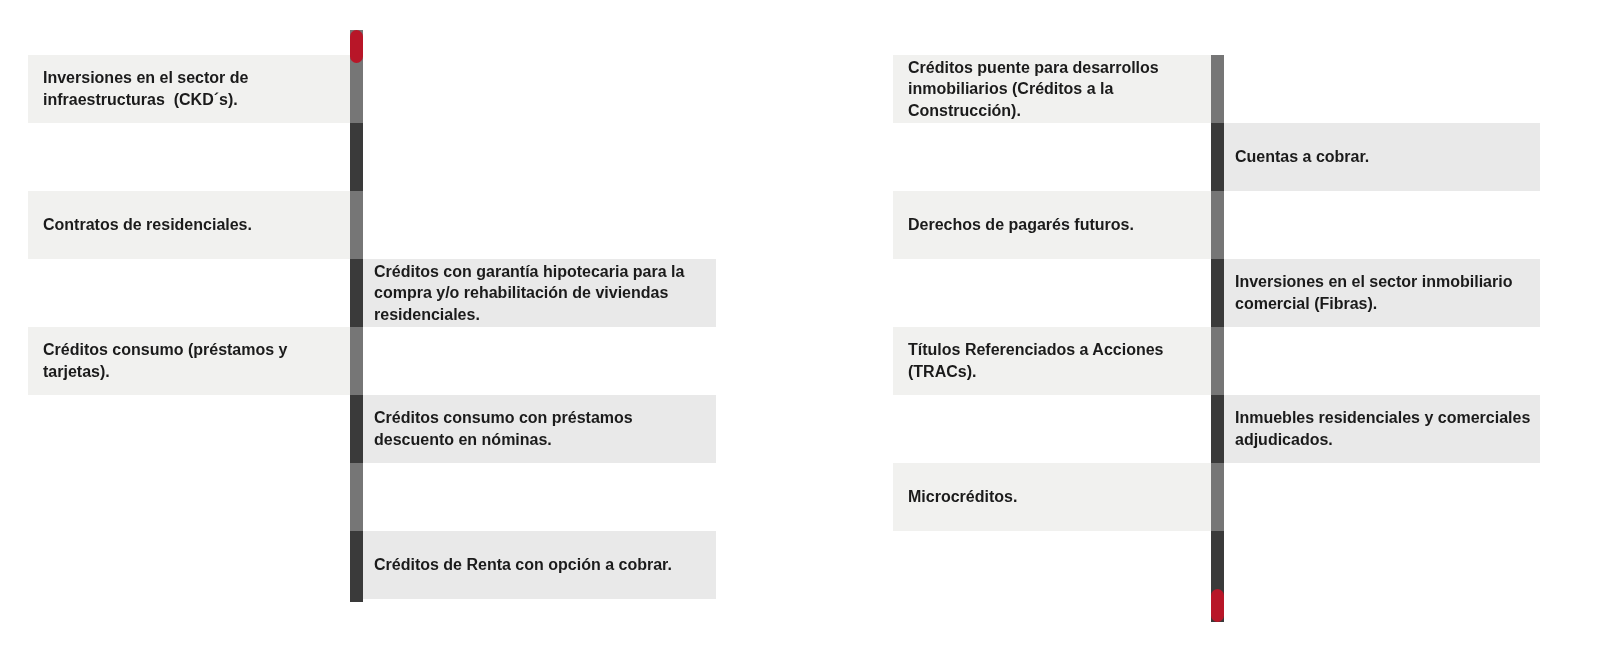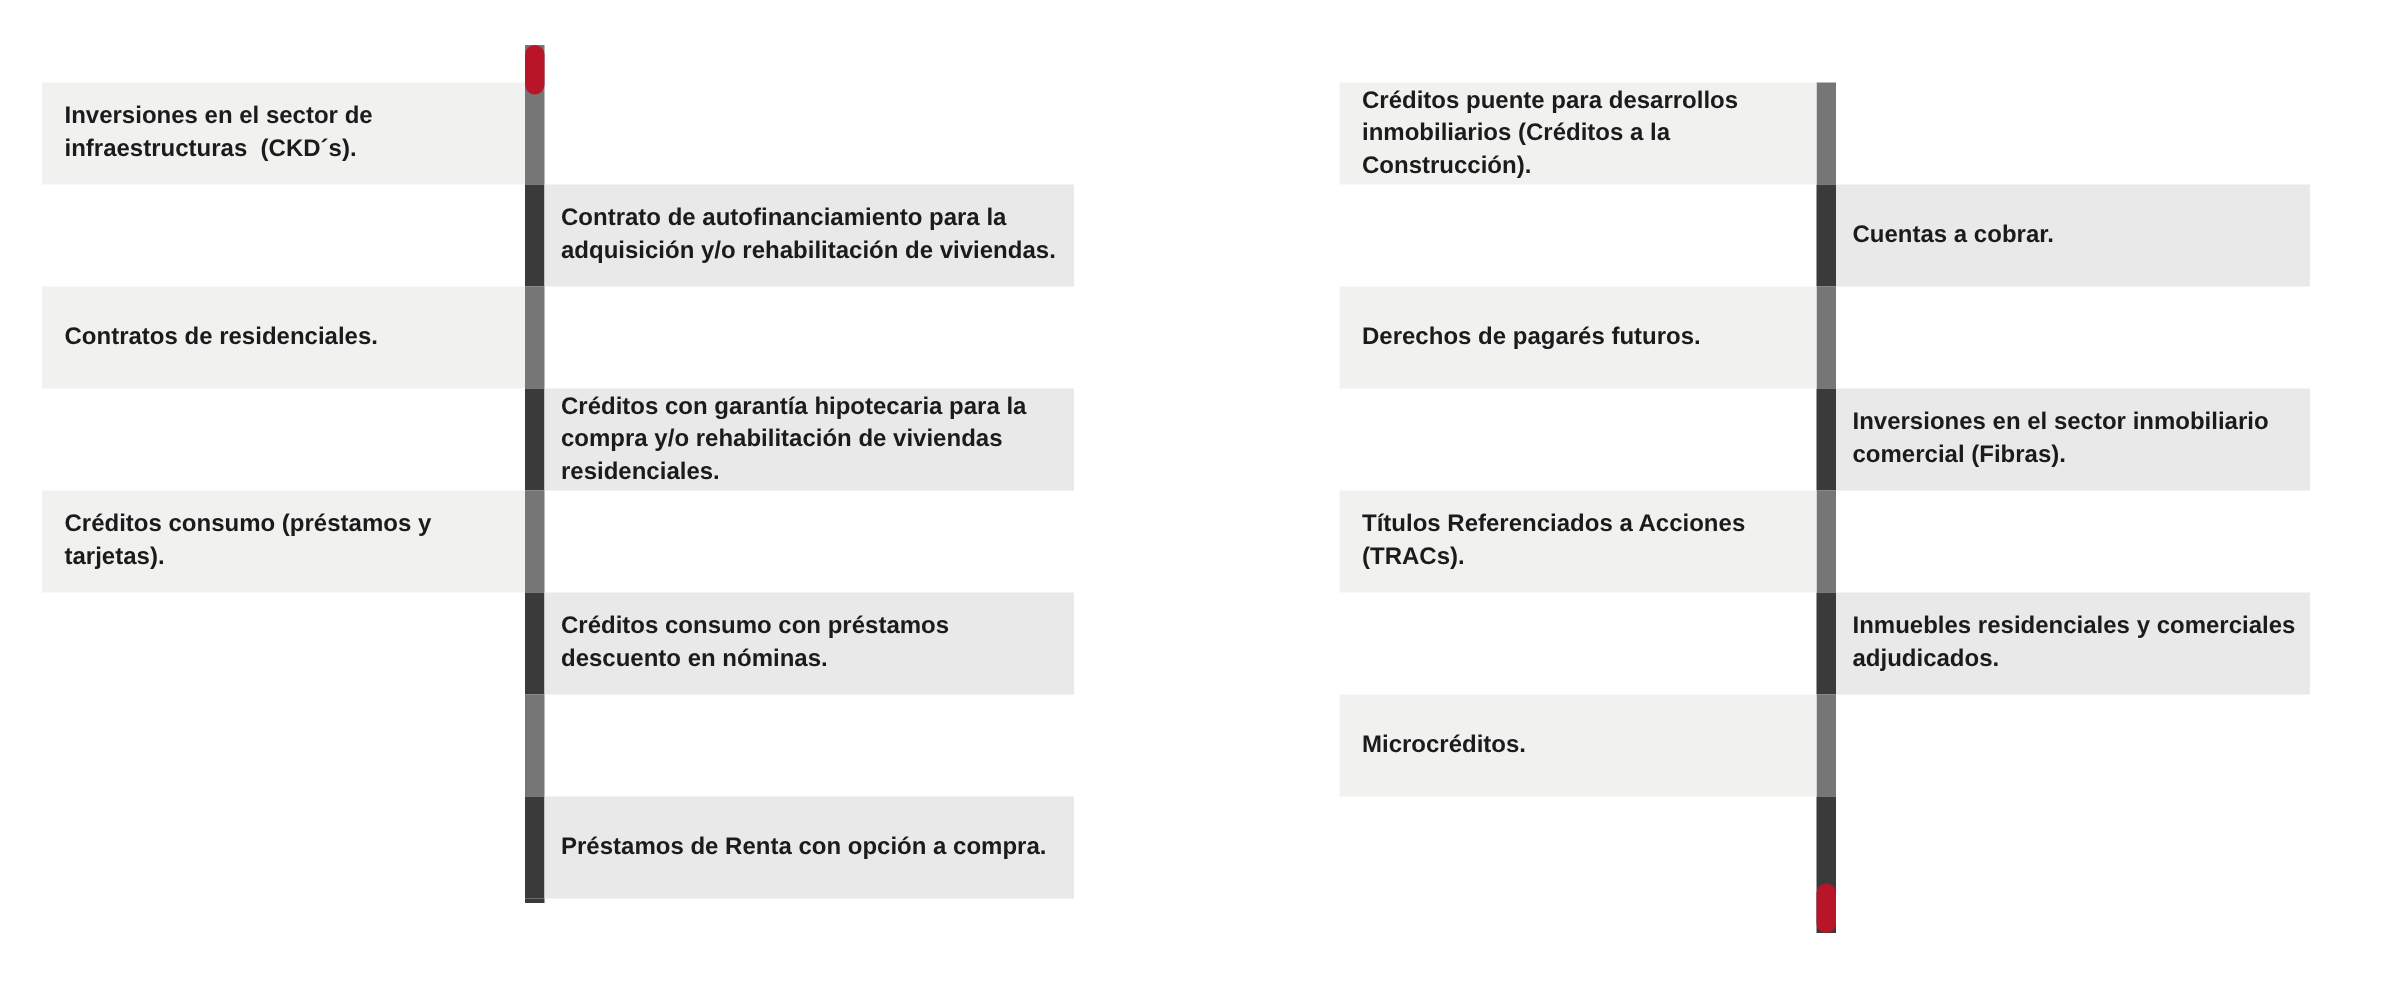--- a/index.html
+++ b/index.html
@@ -60,41 +60,37 @@
     <div class="seg dark r4"></div>
     <div class="seg gray r5"></div>
     <div class="seg dark r6"></div>
     <div class="seg gray r7"></div>
     <div class="seg dark r8"></div>
 
     <div class="item left r1">
         <span>Inversiones en el sector de
 infraestructuras&nbsp; (CKD´s).</span>
       </div>
-    <div class="item right r2">
-        <span>Contrato de autofinanciamiento para la
-adquisición y/o rehabilitación de viviendas.</span>
-      </div>
     <div class="item left r3">
         <span>Contratos de residenciales.</span>
       </div>
     <div class="item right r4">
         <span>Créditos con garantía hipotecaria para la
 compra y/o rehabilitación de viviendas
 residenciales.</span>
       </div>
     <div class="item left r5">
         <span>Créditos consumo (préstamos y tarjetas).</span>
       </div>
     <div class="item right r6">
         <span>Créditos consumo con préstamos
 descuento en nóminas.</span>
       </div>
     <div class="item right r8">
-        <span>Préstamos de Renta con opción a compra.</span>
+        <span>Créditos de Renta con opción a cobrar.</span>
       </div>
   </section>
 
   <section class="timeline" id="tl2">
     <div class="ext ext-bottom"></div>
     <div class="cap"></div>
 
     <div class="seg gray r1"></div>
     <div class="seg dark r2"></div>
     <div class="seg gray r3"></div>

